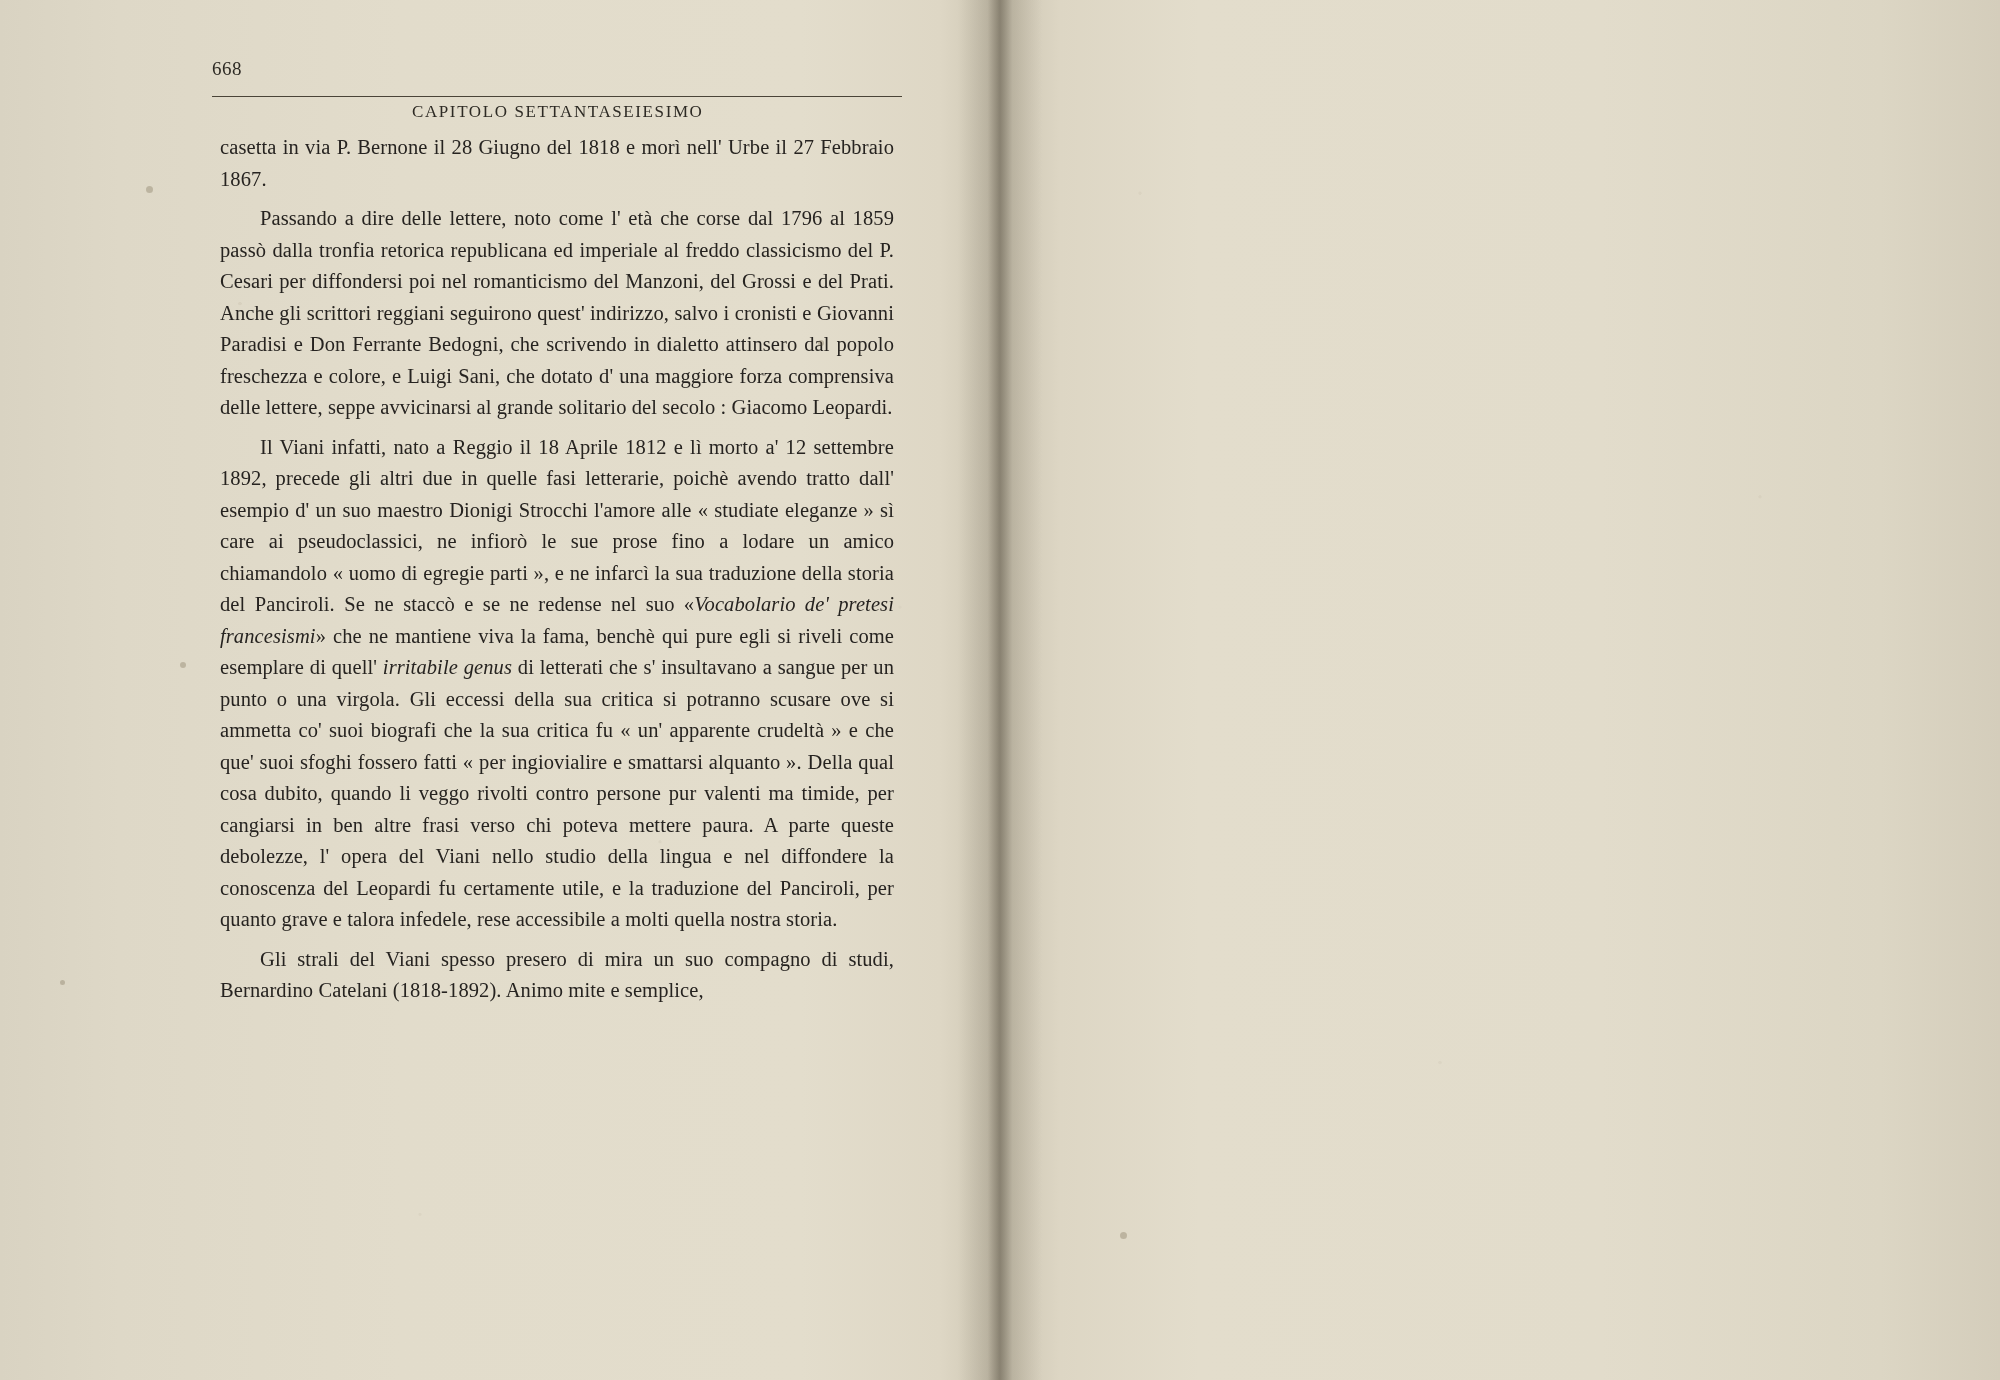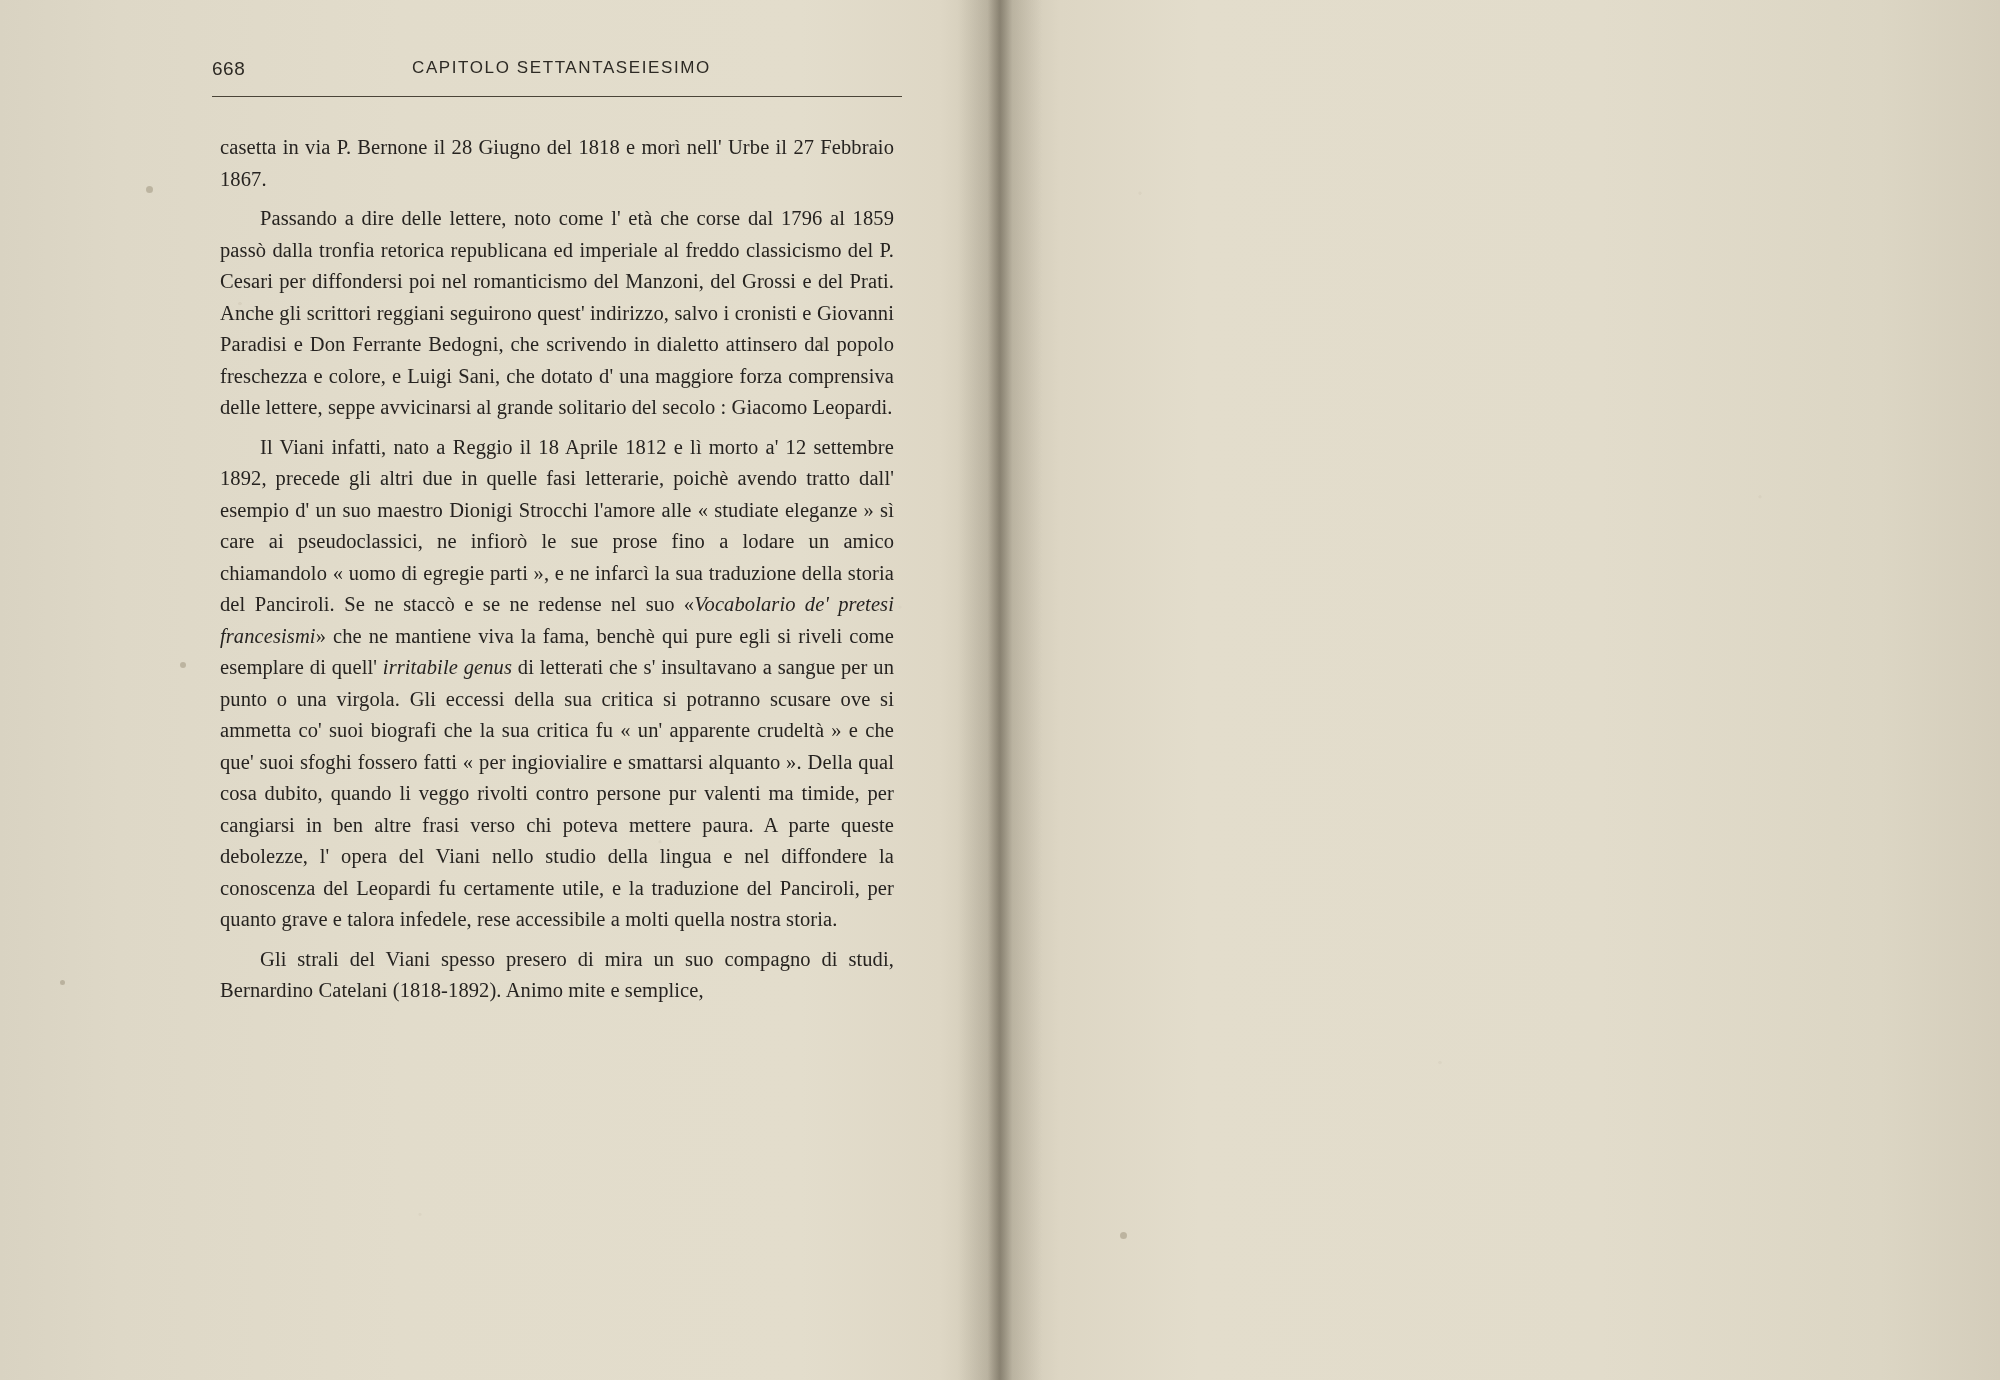--- a/index.html
+++ b/index.html
@@ -72,41 +72,41 @@
     position: absolute;
     top: 0;
     height: 1380px;
   }
   .page-left { left: 0; width: 1000px; }
   .page-right { left: 1000px; width: 1000px; }
 
   .header {
     position: absolute;
     top: 58px;
-    font-family: Liberation Sans, sans-serif;
+    font-family: Liberation Serif, serif;
     color: #2d2a24;
   }
   .header-rule {
     position: absolute;
     height: 1px;
     background: #4a4438;
     top: 96px;
   }
   .folio {
     font-size: 19px;
     letter-spacing: .5px;
   }
   .runhead {
     font-size: 17px;
     letter-spacing: 1.6px;
   }
 
   
   .left-folio { left: 212px; }
-  .left-runhead { left: 412px; }
+  .left-runhead { left: 412px; margin-top: 44px; }
   .left-rule { left: 212px; width: 690px; }
   .col-left {
     position: absolute;
     left: 212px;
     top: 124px;
     width: 690px;
   }
 
   p {
     margin: 8px;

